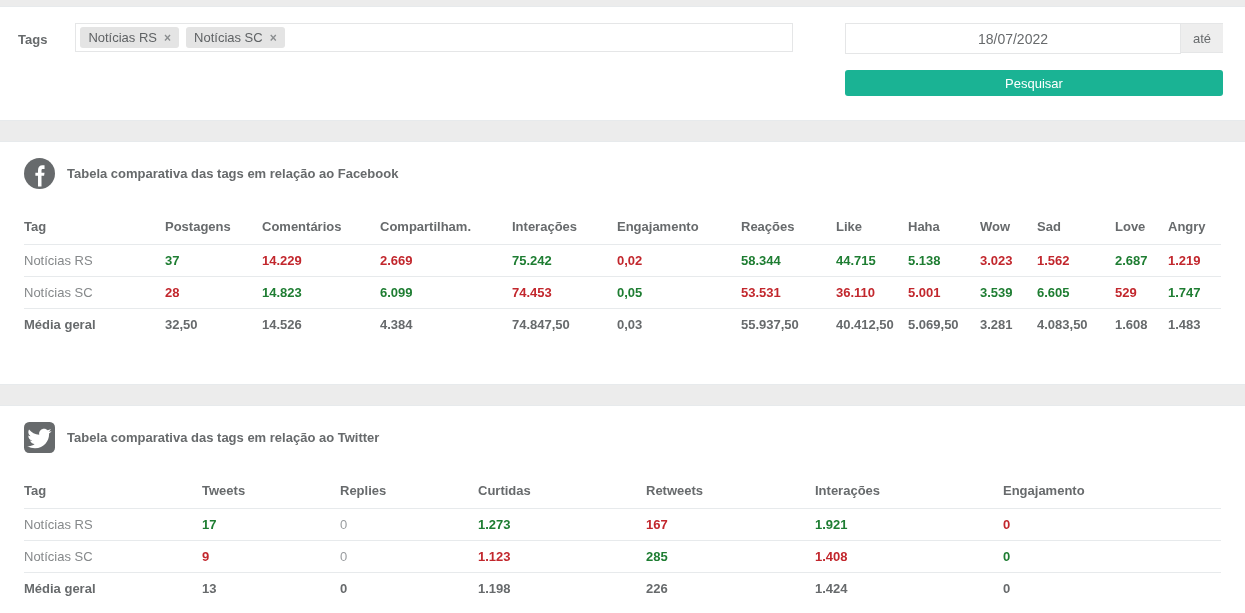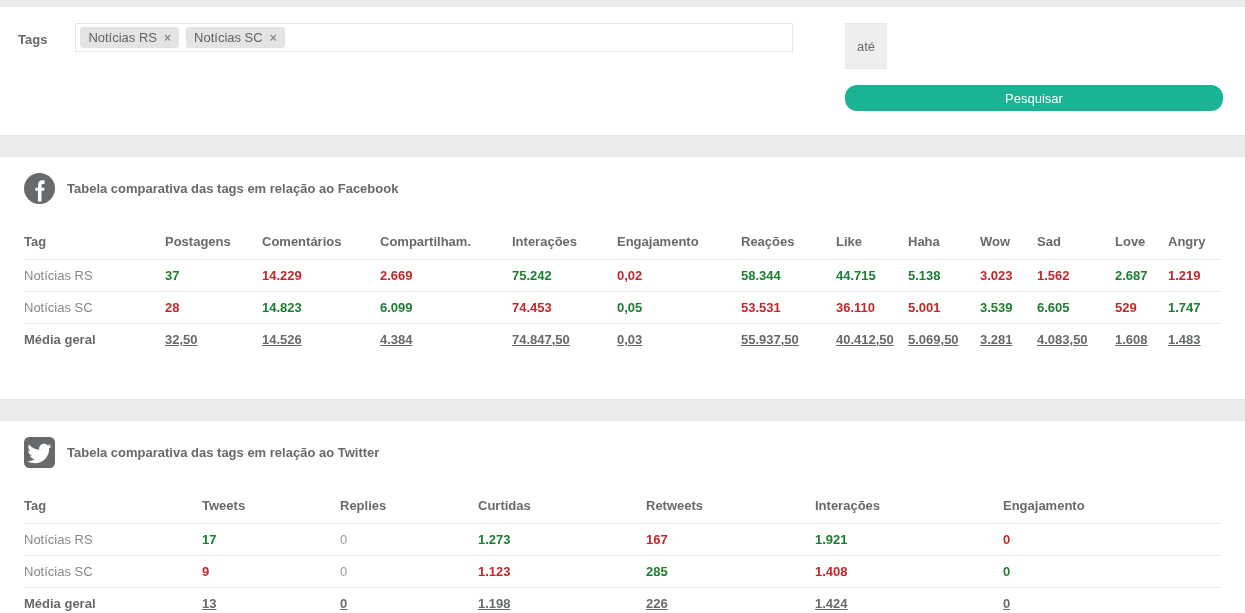--- a/index.html
+++ b/index.html
@@ -42,46 +42,46 @@
   .date-range { display: flex; width: 100%; }
   .date-input {
     flex: 1; min-width: 0; height: 31px;
     border: 1px solid #e5e6e7; background: #fff;
     text-align: center; font-size: 14px; color: #676a6c;
     font-family: "Liberation Sans", sans-serif; outline: none;
   }
   .date-addon {
     border-top: 1px solid #e5e6e7; border-bottom: 1px solid #e5e6e7;
     background: #eeeeee; color: #676a6c;
-    padding: 0 12px; height: 46px; display: flex; align-items: center; font-size: 13px;
+    padding: 0 12px; height: 30px; display: flex; align-items: center; font-size: 13px;
   }
   .search-button {
     display: block; width: 100%; margin-top: 16px; height: 26px;
-    background: var(--accent, #1ab394); color: #fff; border: none; border-radius: 12px;
+    background: var(--accent, #1ab394); color: #fff; border: none; border-radius: 3px;
     font-size: 13px; font-family: "Liberation Sans", sans-serif; cursor: pointer;
   }
 
   
   .table-card { padding: 16px 24px 44px 24px; }
   .panel-title { display: flex; align-items: center; margin-bottom: 22px; }
   .panel-title .net-icon { width: 31px; height: 31px; margin-right: 12px; flex: 0 0 auto; }
   .panel-title h2 { font-size: 13px; font-weight: bold; color: #676a6c; margin: 0; }
 
   table.cmp { width: 100%; border-collapse: collapse; table-layout: fixed; }
   table.cmp th, table.cmp td {
     text-align: left; padding: 8px 4px 8px 0; font-size: 13px;
     overflow: hidden; white-space: nowrap;
   }
   table.cmp thead th { font-weight: bold; color: #676a6c; border-bottom: 1px solid #e7eaec; padding-bottom: 10px; }
   table.cmp tbody td, table.cmp tbody th { border-bottom: 1px solid #e7eaec; }
   table.cmp tbody tr:last-child td, table.cmp tbody tr:last-child th { border-bottom: none; }
   table.cmp tbody th.row-tag { font-weight: normal; color: #85888a; }
   table.cmp td.val { font-weight: bold; }
   table.cmp tr.footer-row th.row-tag { font-weight: bold; color: #676a6c; }
-  table.cmp tr.footer-row td.val { color: #676a6c; font-weight: 600; text-decoration: underline; }
+  table.cmp tr.footer-row td.val { color: #676a6c; font-weight: 600; }
   td.val.pos { color: var(--pos, #1e7d32); }
   td.val.neg { color: var(--neg, #c2272d); }
   td.val.mut { color: #9a9da0; font-weight: normal !important; }
 </style>
 </head>
 <body>
 
 <div class="page">
 
   <section class="card filter-card">
@@ -93,20 +93,21 @@
             <span class="tag-remove">×</span>
           </span>
           <span class="tag-chip">
             <span>Notícias SC</span>
             <span class="tag-remove">×</span>
           </span>
         </div>
     </div>
     <div class="period-group">
       <div class="date-range">
+        <input class="date-input" type="text" value="18/07/2022" style="">
         <span class="date-addon">até</span>
       </div>
       <button class="search-button">Pesquisar</button>
     </div>
   </section>
 
   <section class="card table-card">
     <div class="panel-title">
       <span class="net-icon">
         <svg viewBox="0 0 24 24" width="31" height="31" aria-hidden="true">

